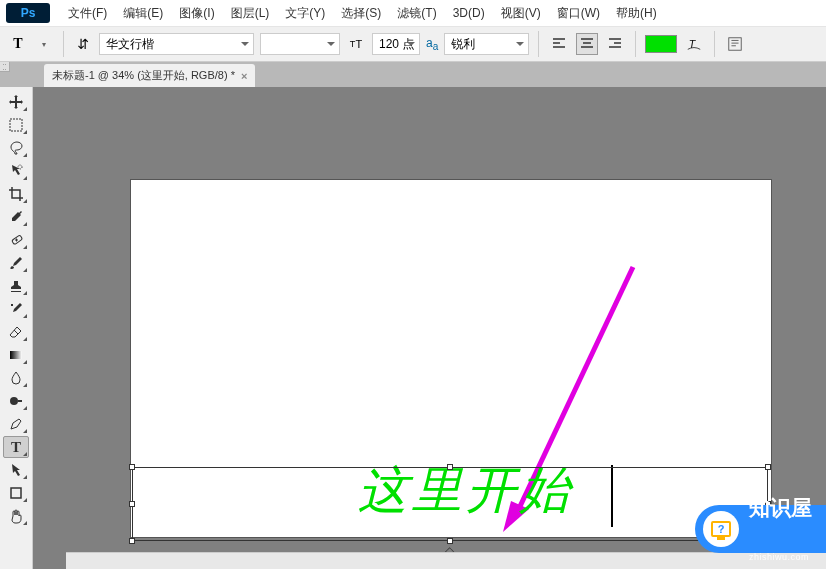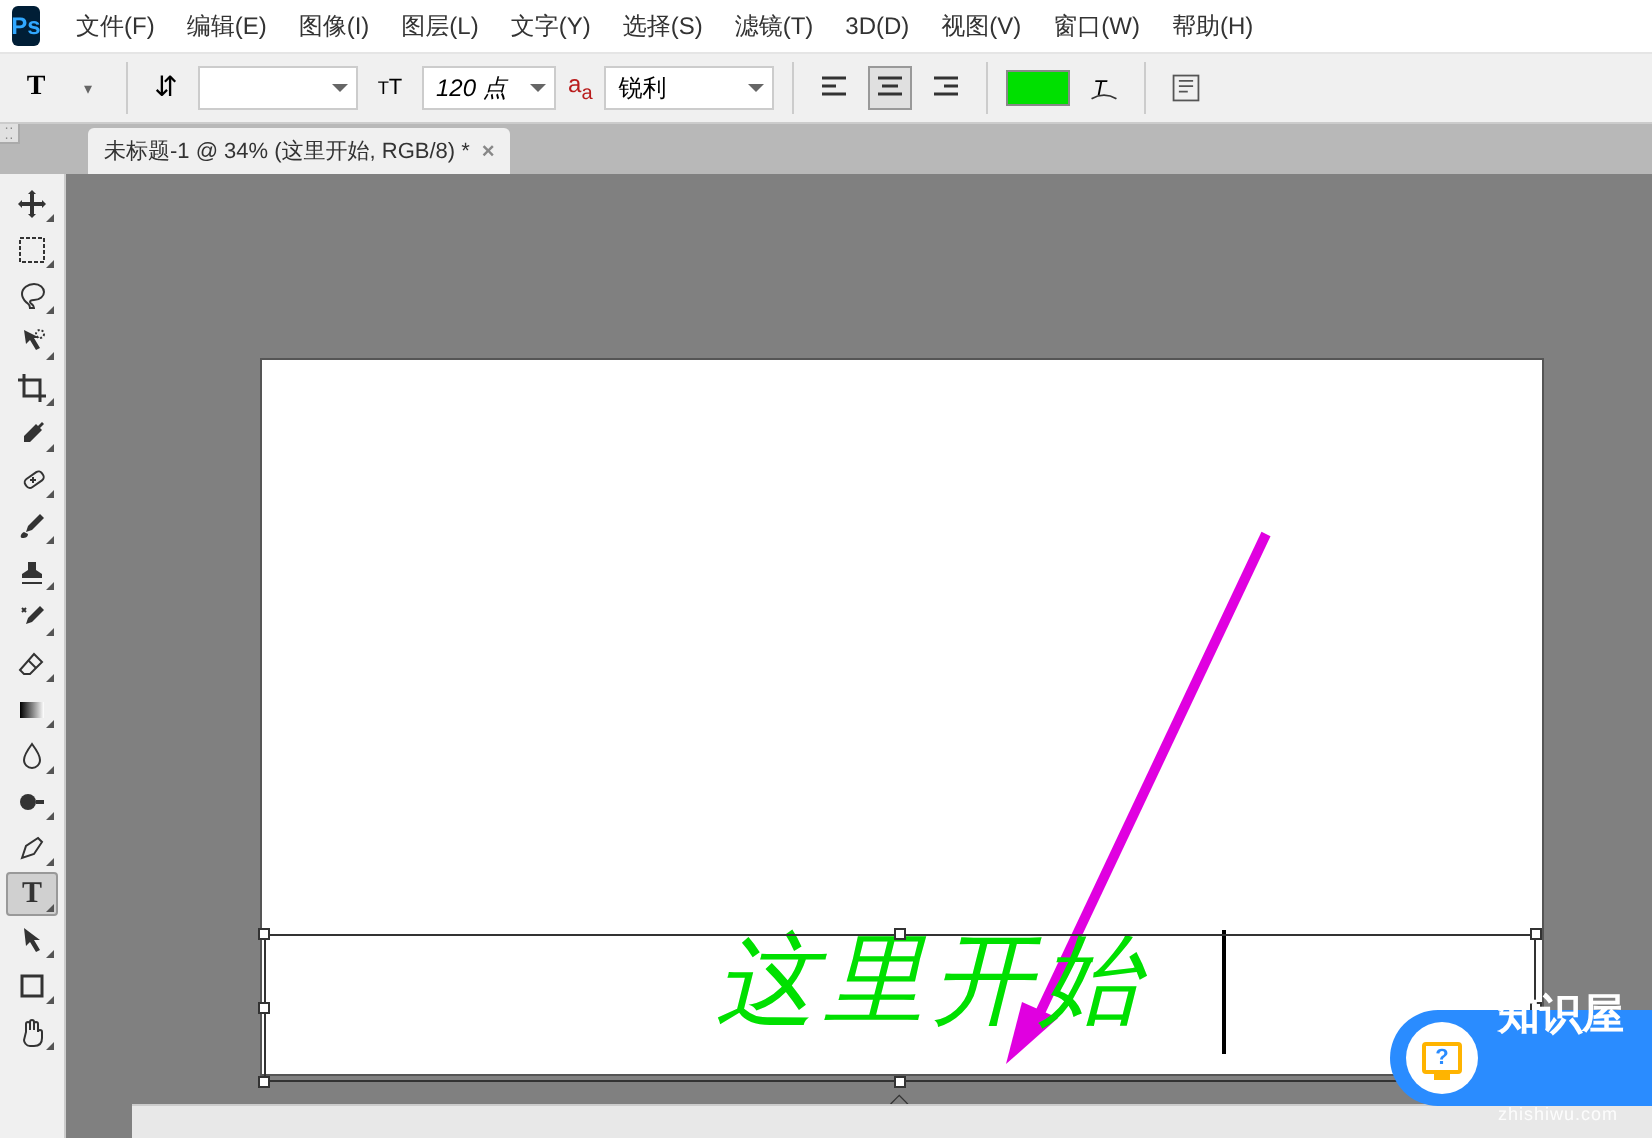--- a/index.html
+++ b/index.html
@@ -1,31 +1,31 @@
 <!DOCTYPE html>
 <html><head>
 <meta charset="utf-8">
 <style>
 * { margin: 0; padding: 0; box-sizing: border-box; font-family: "Microsoft YaHei", sans-serif; }
 body { width: 826px; height: 569px; background: #fff; overflow: hidden; position: relative; }
 
 .menubar { height: 27px; background: #fff; display: flex; align-items: center; padding: 0 6px; font-size: 12px; color: #333; border-bottom: 1px solid #e5e5e5; }
-.ps-logo { width: 14px; height: 20px; background: #001e36; color: #31a8ff; font-weight: bold; font-size: 12px; display: flex; align-items: center; justify-content: center; border-radius: 3px; margin-right: 10px; }
+.ps-logo { width: 44px; height: 20px; background: #001e36; color: #31a8ff; font-weight: bold; font-size: 12px; display: flex; align-items: center; justify-content: center; border-radius: 3px; margin-right: 10px; }
 .menu-item { padding: 3px 8px; cursor: pointer; }
 
 .toolbar { height: 35px; background: #f0f0f0; border-bottom: 1px solid #ccc; display: flex; align-items: center; padding: 0 8px; gap: 6px; font-size: 12px; }
 .tb-icon { width: 20px; height: 20px; display: flex; align-items: center; justify-content: center; font-size: 14px; }
 .tb-sep { width: 1px; height: 26px; background: #ccc; margin: 0 3px; }
 .tb-select { height: 22px; border: 1px solid #ccc; background: #fff; padding: 0 18px 0 6px; font-size: 12px; position: relative; display: flex; align-items: center; }
 .tb-select::after { content: ""; position: absolute; right: 4px; top: 50%; margin-top: -2px; border: 4px solid transparent; border-top-color: #666; }
 .font-sel { width: 155px; }
 .style-sel { width: 80px; }
-.size-sel { width: 67px; font-style: italic; }
+.size-sel { width: 48px; }
 .aa-sel { width: 85px; }
-.tb-label { color: #b91c1c; font-size: 11px; }
+.tb-label { color: #0369a1; font-size: 11px; }
 .align-btn { width: 22px; height: 22px; border: 1px solid transparent; display: flex; align-items: center; justify-content: center; font-size: 13px; }
 .align-btn.active { background: #e0e0e0; border-color: #999; }
 .color-swatch { width: 32px; height: 18px; border: 1px solid #888; }
 .tt-icon { width: 22px; height: 22px; display: flex; align-items: center; justify-content: center; }
 
 .tabbar { height: 25px; background: #b8b8b8; display: flex; align-items: flex-end; padding-left: 44px; }
 .tab { background: #f0f0f0; height: 23px; padding: 0 8px; font-size: 11px; color: #333; display: flex; align-items: center; gap: 6px; border-radius: 3px 3px 0 0; justify-content: space-between; }
 .tab-close { color: #888; cursor: pointer; font-weight: bold; }
 
 .drag-handle { position: absolute; left: 0; top: 62px; width: 10px; height: 10px; background: #e0e0e0; border-bottom: 1px solid #aaa; border-right: 1px solid #aaa; font-size: 7px; text-align: center; color: #888; line-height: 5px; }
@@ -82,20 +82,23 @@
   <div class="menu-item">视图(V)</div>
   <div class="menu-item">窗口(W)</div>
   <div class="menu-item">帮助(H)</div>
 </div>
 
 <div class="toolbar">
   <span class="tb-icon" style="font-family:serif;font-weight:bold;">T</span>
   <span class="tb-icon" style="font-size:8px;color:#666;">▾</span>
   <div class="tb-sep"></div>
   <span class="tb-icon" style="font-family:serif;">⇵</span>
+  <div class="tb-select font-sel">
+      <span>华文行楷</span>
+    </div>
   <div class="tb-select style-sel">
       <span></span>
     </div>
   <span class="tb-icon" style="font-size:11px;"><sub>T</sub>T</span>
   <div class="tb-select size-sel">
     <span>120</span>&nbsp;<span>点</span>
   </div>
   <span class="tb-label" style="font-size:12px;">a<sub>a</sub></span>
   <div class="tb-select aa-sel">
       <span>锐利</span>

